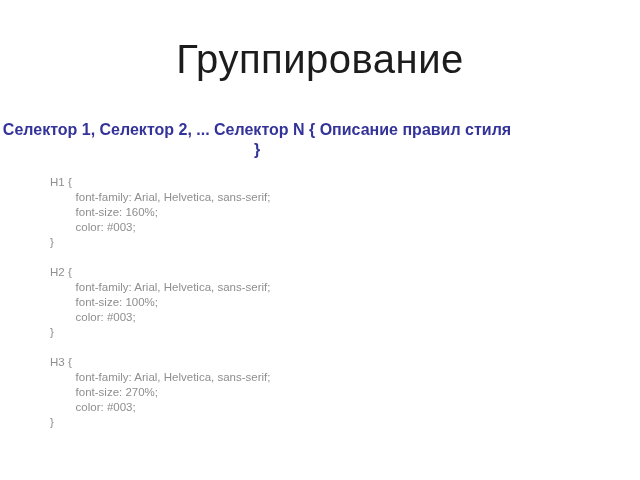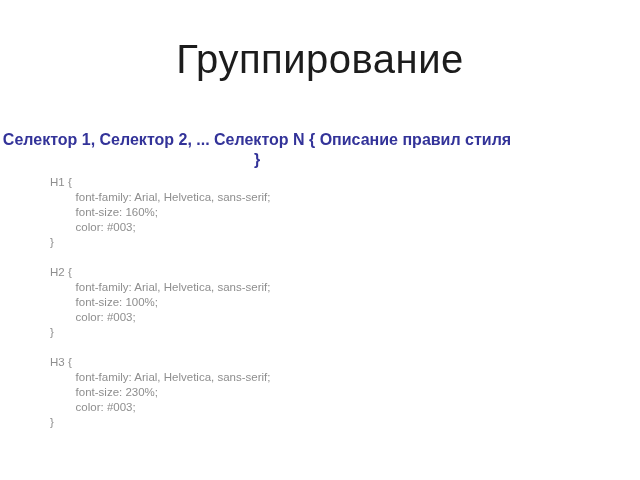--- a/index.html
+++ b/index.html
@@ -24,21 +24,21 @@
     margin: 0;
     text-align: center;
     font-size: 40px;
     line-height: 48px;
     font-weight: 400;
     color: #1c1c1c;
     letter-spacing: 0.5px;
   }
   .subtitle {
     position: absolute;
-    top: 130px;
+    top: 120px;
     left: 0;
     width: 514px;
     text-align: center;
     font-size: 16px;
     line-height: 20px;
     font-weight: 700;
     color: #333399;
   }
   .code-section {
     position: absolute;
@@ -69,17 +69,17 @@
         font-size: 160%;
         color: #003;
 }</pre>
     <pre>H2 {
         font-family: Arial, Helvetica, sans-serif;
         font-size: 100%;
         color: #003;
 }</pre>
     <pre>H3 {
         font-family: Arial, Helvetica, sans-serif;
-        font-size: 230%;
+        font-size: 270%;
         color: #003;
 }</pre>
   </div>
 </div>
 
 </body></html>

